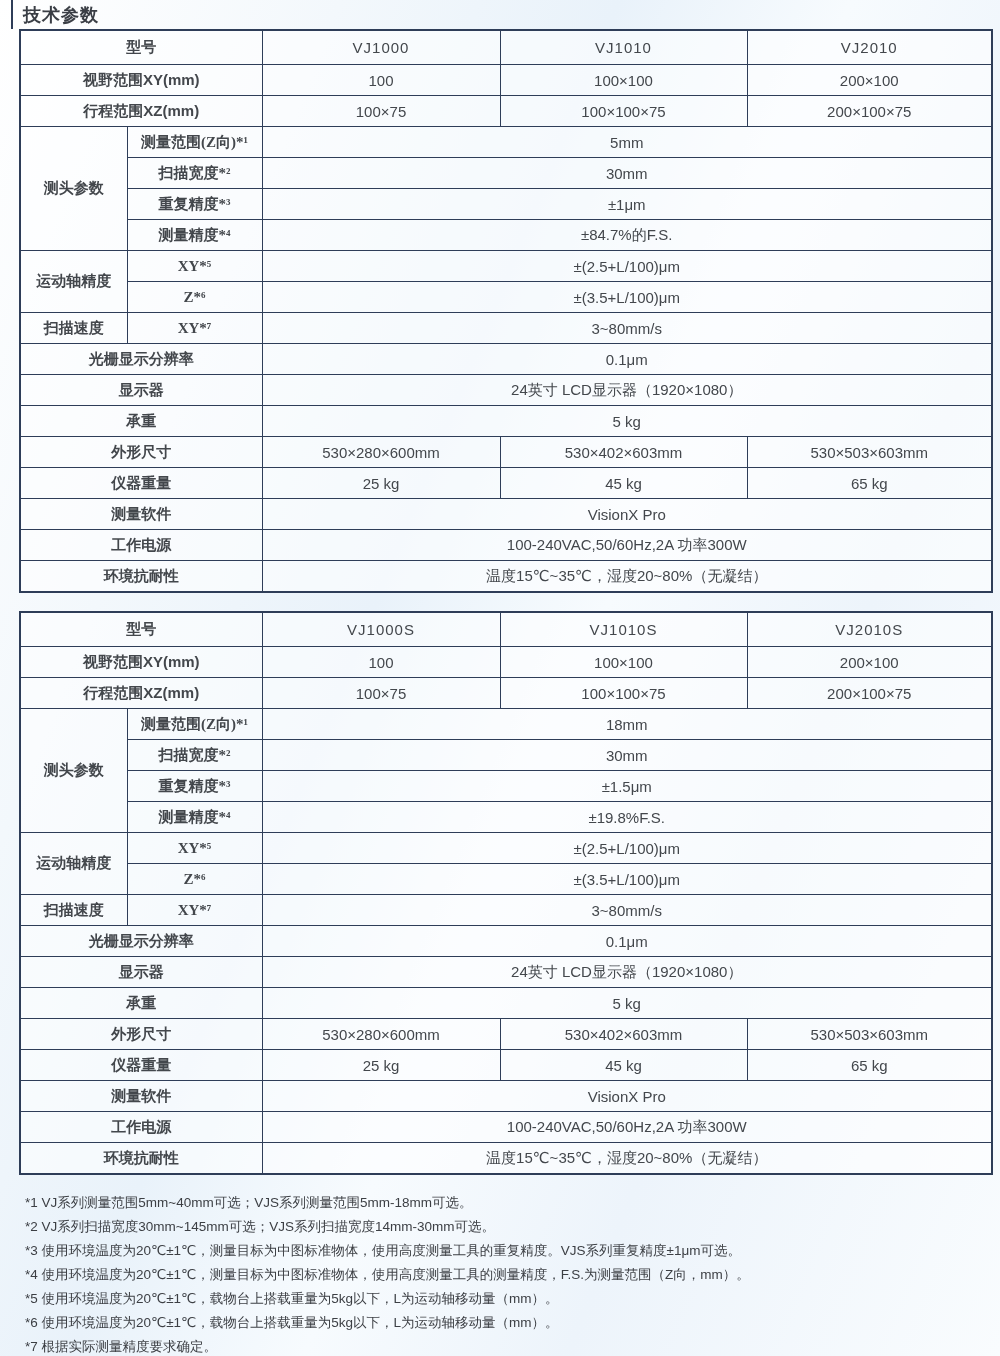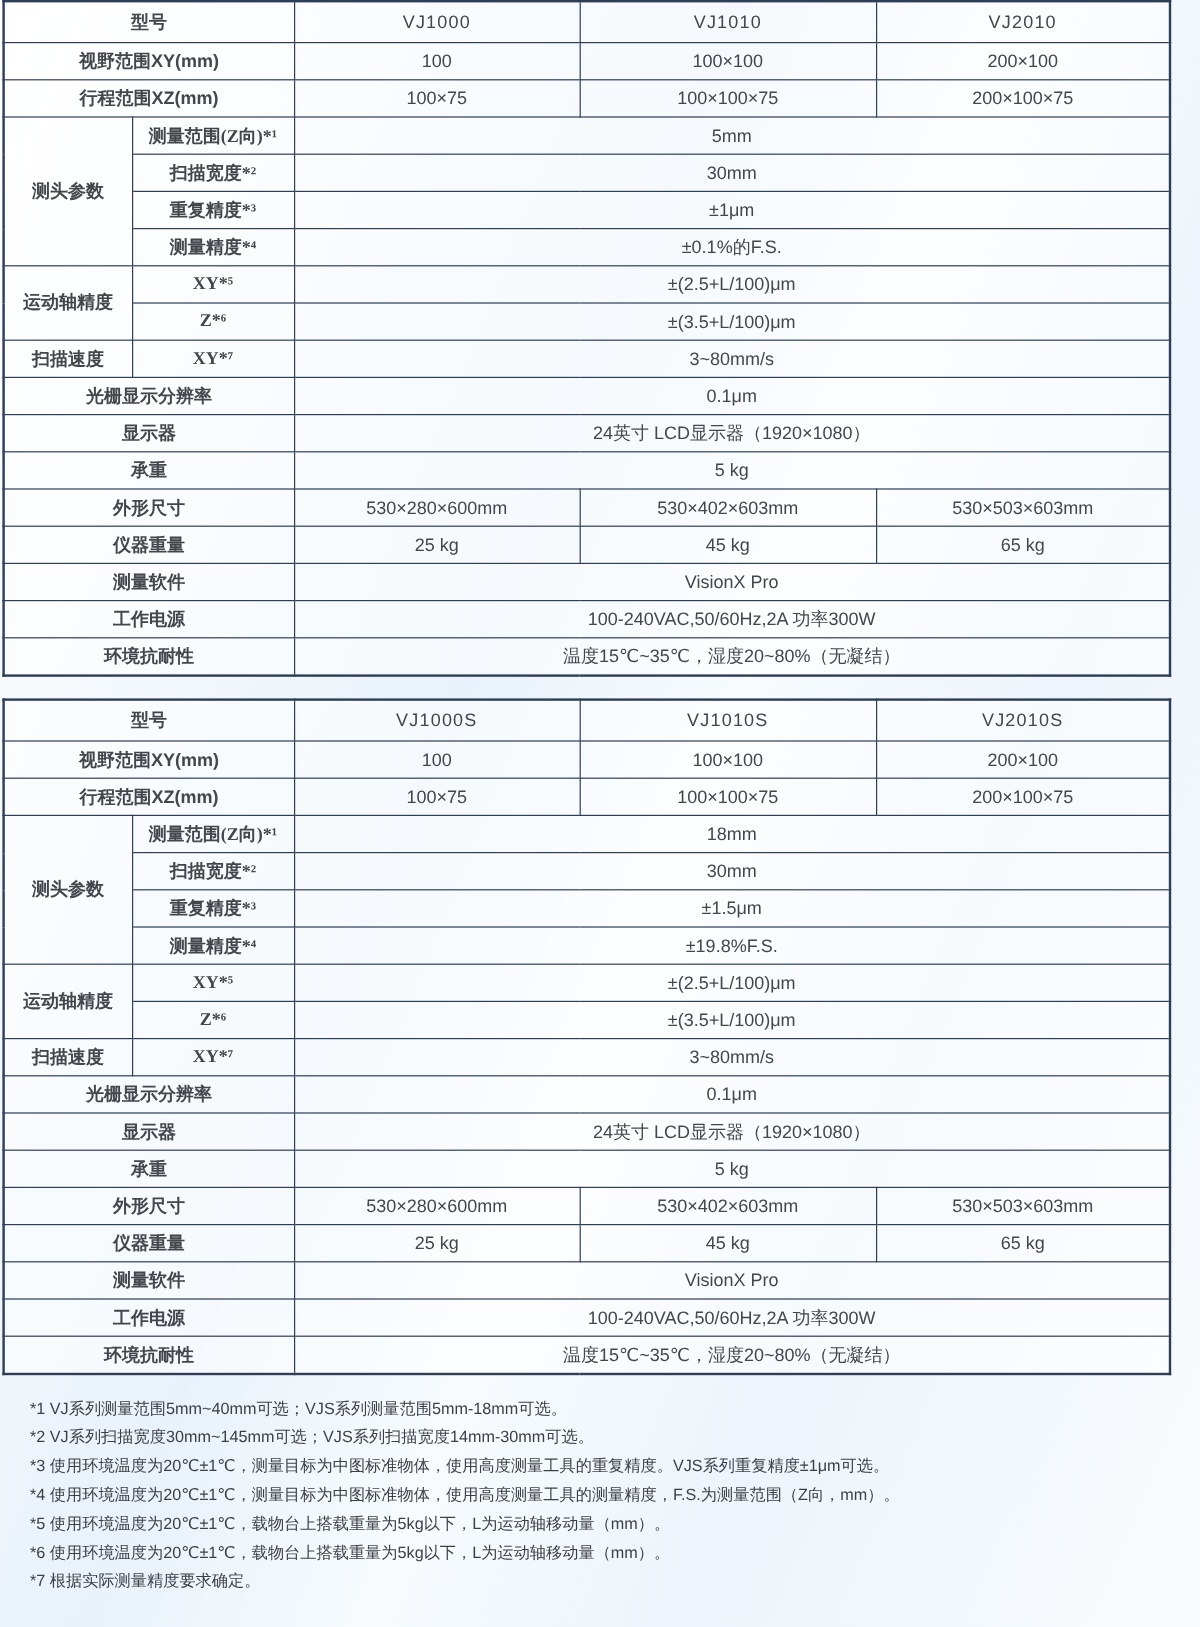--- a/index.html
+++ b/index.html
@@ -22,21 +22,21 @@
     display: flex; align-items: center;
     padding-left: 10px;
     font-size: 18px; font-weight: 700; color: #3a3e45;
     letter-spacing: 1px;
   }
 
   table.spec {
     border-collapse: collapse;
     table-layout: fixed;
     width: 972px;
-    margin-left: 2px;
+    margin-left: 19px;
     border: 2px solid #2e3d58;
     background: rgba(255,255,255,0.55);
   }
   table.spec + table.spec { margin-top: 18px; }
 
   table.spec td {
     border: 1px solid #2e3d58;
     height: 30px;
     padding: 0 4px;
     text-align: center;
@@ -57,20 +57,21 @@
     color: #3c3f44;
     line-height: 24px;
   }
   .footnotes div { white-space: nowrap; }
 </style>
 </head>
 <body>
 
 <div class="page">
 
+  <div class="title-bar">技术参数</div>
 
   <table class="spec">
     <colgroup>
       <col style="width:107px">
         <col style="width:135px">
       <col style="width:238px">
         <col style="width:247px">
         <col style="width:245px">
     </colgroup>
     <tbody>
@@ -100,21 +101,21 @@
       <tr>
         <td class="sub">扫描宽度*²</td>
         <td colspan="3">30mm</td>
       </tr>
       <tr>
         <td class="sub">重复精度*³</td>
         <td colspan="3">±1μm</td>
       </tr>
       <tr>
         <td class="sub">测量精度*⁴</td>
-        <td colspan="3">±0.1%的F.S.</td>
+        <td colspan="3">±84.7%的F.S.</td>
       </tr>
       <tr>
         <td class="lbl" rowspan="2">运动轴精度</td>
         <td class="sub">XY*⁵</td>
         <td colspan="3">±(2.5+L/100)μm</td>
       </tr>
       <tr>
         <td class="sub">Z*⁶</td>
         <td colspan="3">±(3.5+L/100)μm</td>
       </tr>

